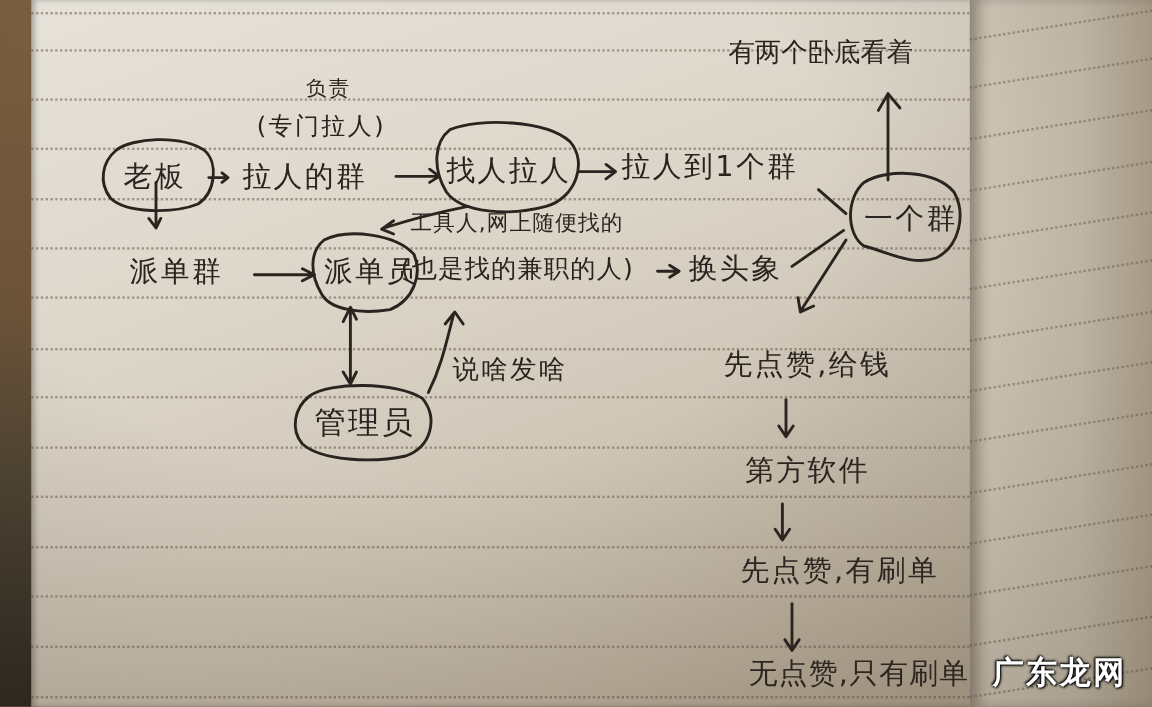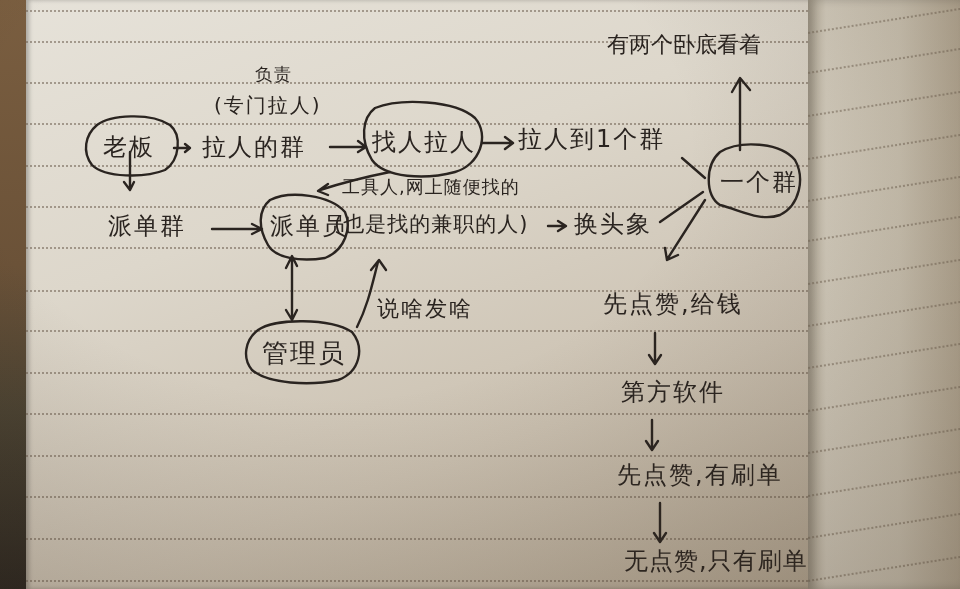--- a/index.html
+++ b/index.html
@@ -152,13 +152,14 @@
   <div class="hw" style="left:574px;top:212px;font-size:24px;">换头象</div>
   <div class="hw" style="left:262px;top:340px;font-size:26px;">管理员</div>
   <div class="hw" style="left:377px;top:298px;font-size:22px;">说啥发啥</div>
   <div class="hw" style="left:603px;top:292px;font-size:24px;">先点赞,给钱</div>
   <div class="hw" style="left:621px;top:380px;font-size:24px;">第方软件</div>
   <div class="hw" style="left:617px;top:463px;font-size:24px;">先点赞,有刷单</div>
   <div class="hw" style="left:624px;top:549px;font-size:24px;letter-spacing:1px;">无点赞,只有刷单</div>
 
   <div class="vignette"></div>
 
+  <div class="watermark">广东龙网</div>
 </div>
 
 </body></html>

